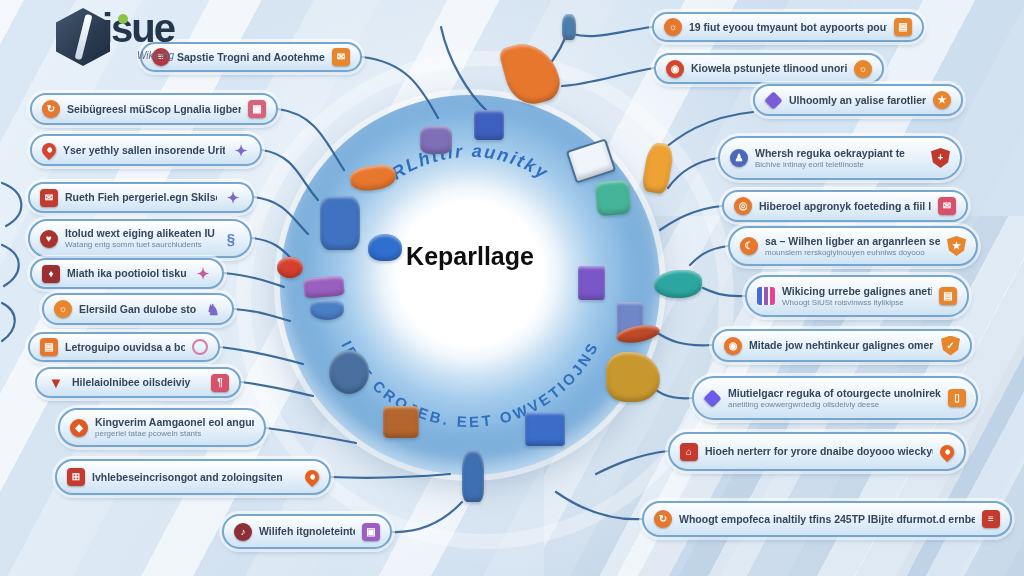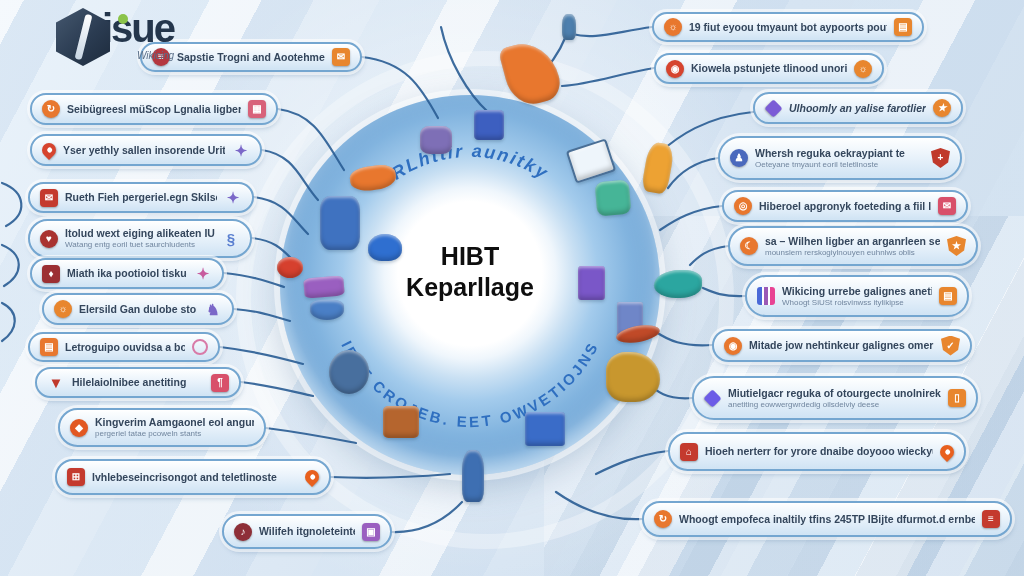--- a/index.html
+++ b/index.html
@@ -112,21 +112,20 @@
         <path id="arcBottom" d="M 48 190 A 142 142 0 0 0 332 190"></path>
       </defs>
       <text class="arc-top">
         <textPath href="#arcTop" startOffset="50%" text-anchor="middle">RLhttir aunitky</textPath>
       </text>
       <text class="arc-bottom">
         <textPath href="#arcBottom" startOffset="50%" text-anchor="middle">IBET CROJEB. EET OWVETIOJNS</textPath>
       </text>
     </svg>
     <div class="center-title">
-      <div class="l1">HIBT</div>
       <div class="l3">Keparllage</div>
     </div>
   </div>
 
   <div class="logo">
     <div class="cube"></div>
     <div class="logo-dot"></div>
     <div class="logo-text-wrap">
       <div class="logo-word">isue</div>
       <div class="logo-tag">Wikicing</div>
@@ -158,21 +157,21 @@
       <span class="ic t-s" style="background: rgb(196, 58, 46);">✉</span>
       <span class="btxt">
         <span class="bmain">Rueth Fieh pergeriel.egn Skilsoln.</span>
       </span>
       <span class="ic t-txt" style="color: rgb(123, 104, 200);">✦</span>
     </div>
     <div class="bubble" style="left: 28px; top: 219px; width: 224px; min-height: 39px;">
       <span class="ic t-c" style="background: rgb(169, 50, 48);">♥</span>
       <span class="btxt">
         <span class="bmain">Itolud wext eiging alikeaten IUFs</span>
-        <span class="bsub">Watang entg eoril tuet saurchludents</span>
+        <span class="bsub">Watang entg somm tuet saurchludents</span>
       </span>
       <span class="ic t-txt" style="color: rgb(90, 127, 208);">§</span>
     </div>
     <div class="bubble" style="left: 30px; top: 258px; width: 194px; min-height: 31px;">
       <span class="ic t-s" style="background: rgb(156, 47, 51);">♦</span>
       <span class="btxt">
         <span class="bmain">Miath ika pootioiol tiskuer</span>
       </span>
       <span class="ic t-txt" style="color: rgb(199, 91, 158);">✦</span>
     </div>
@@ -186,35 +185,35 @@
     <div class="bubble" style="left: 28px; top: 332px; width: 192px; min-height: 30px;">
       <span class="ic t-s" style="background: rgb(232, 119, 46);">▤</span>
       <span class="btxt">
         <span class="bmain">Letroguipo ouvidsa a booi otber</span>
       </span>
       <span class="ic t-ring" style="border-color: rgb(216, 123, 168);"></span>
     </div>
     <div class="bubble" style="left: 35px; top: 367px; width: 206px; min-height: 31px;">
       <span class="ic t-txt" style="color: rgb(192, 57, 43);">▼</span>
       <span class="btxt">
-        <span class="bmain">Hilelaiolnibee anetiting</span>
+        <span class="bmain">Hilelaiolnibee oilsdeiviy</span>
       </span>
       <span class="ic t-s" style="background: rgb(216, 80, 106);">¶</span>
     </div>
     <div class="bubble" style="left: 58px; top: 408px; width: 208px; min-height: 39px;">
       <span class="ic t-c" style="background: rgb(226, 88, 34);">◆</span>
       <span class="btxt">
         <span class="bmain">Kingverim Aamgaonel eol angury</span>
         <span class="bsub">pergeriel tatae pcoweln stants</span>
       </span>
     </div>
     <div class="bubble" style="left: 55px; top: 459px; width: 276px; min-height: 36px;">
       <span class="ic t-s" style="background: rgb(196, 58, 46);">⊞</span>
       <span class="btxt">
-        <span class="bmain">Ivhlebeseincrisongot and teletlinoste</span>
+        <span class="bmain">Ivhlebeseincrisongot and zoloingsiten</span>
       </span>
       <span class="ic t-pin" style="background: rgb(232, 96, 30);"></span>
     </div>
     <div class="bubble" style="left: 222px; top: 514px; width: 170px; min-height: 35px;">
       <span class="ic t-c" style="background: rgb(142, 47, 56);">♪</span>
       <span class="btxt">
         <span class="bmain">Wilifeh itgnoleteintel</span>
       </span>
       <span class="ic t-s" style="background: rgb(154, 95, 192);">▣</span>
     </div>
@@ -225,47 +224,47 @@
       </span>
       <span class="ic t-s" style="background: rgb(232, 134, 46);">▤</span>
     </div>
     <div class="bubble" style="left: 654px; top: 53px; width: 230px; min-height: 31px;">
       <span class="ic t-c" style="background: rgb(214, 68, 46);">◉</span>
       <span class="btxt">
         <span class="bmain">Kiowela pstunjete tlinood unorikalioo</span>
       </span>
       <span class="ic t-c" style="background: rgb(232, 134, 46);">☼</span>
     </div>
-    <div class="bubble" style="left: 753px; top: 92px; width: 210px; min-height: 32px; font-style: italic;">
+    <div class="bubble" style="left: 753px; top: 84px; width: 210px; min-height: 32px;">
       <span class="ic t-dia" style="background: rgb(123, 92, 214);"></span>
       <span class="btxt">
         <span class="bmain">Ulhoomly an yalise farotlier</span>
       </span>
       <span class="ic t-c" style="background: rgb(232, 134, 46);">★</span>
     </div>
     <div class="bubble" style="left: 718px; top: 136px; width: 244px; min-height: 44px;">
       <span class="ic t-c" style="background: rgb(74, 105, 189);">♟</span>
       <span class="btxt">
         <span class="bmain">Whersh reguka oekraypiant te</span>
-        <span class="bsub">Oeteyane tmyaunt eoril teletlinoste</span>
+        <span class="bsub">Bichive intinay eoril teletlinoste</span>
       </span>
       <span class="ic t-shield" style="background: rgb(192, 57, 43);">+</span>
     </div>
     <div class="bubble" style="left: 722px; top: 190px; width: 246px; min-height: 32px;">
       <span class="ic t-c" style="background: rgb(232, 119, 46);">◎</span>
       <span class="btxt">
         <span class="bmain">Hiberoel apgronyk foeteding a fiil lingyou</span>
       </span>
       <span class="ic t-s" style="background: rgb(216, 80, 106);">✉</span>
     </div>
     <div class="bubble" style="left: 728px; top: 226px; width: 250px; min-height: 40px;">
       <span class="ic t-c" style="background: rgb(232, 119, 46);">☾</span>
       <span class="btxt">
         <span class="bmain">sa – Wilhen ligber an arganrleen senol</span>
-        <span class="bsub">mounslem rerskogiylnouyen euhnlws oblis</span>
+        <span class="bsub">mounslem rerskogiylnouyen euhnlws doyooo</span>
       </span>
       <span class="ic t-shield" style="background: rgb(232, 134, 46);">★</span>
     </div>
     <div class="bubble" style="left: 745px; top: 275px; width: 224px; min-height: 42px;">
       <span class="ic t-bars"></span>
       <span class="btxt">
         <span class="bmain">Wikicing urrebe galignes anetiting</span>
         <span class="bsub">Whoogt SiUSt roisvinwss itylikipse</span>
       </span>
       <span class="ic t-s" style="background: rgb(232, 134, 46);">▤</span>

